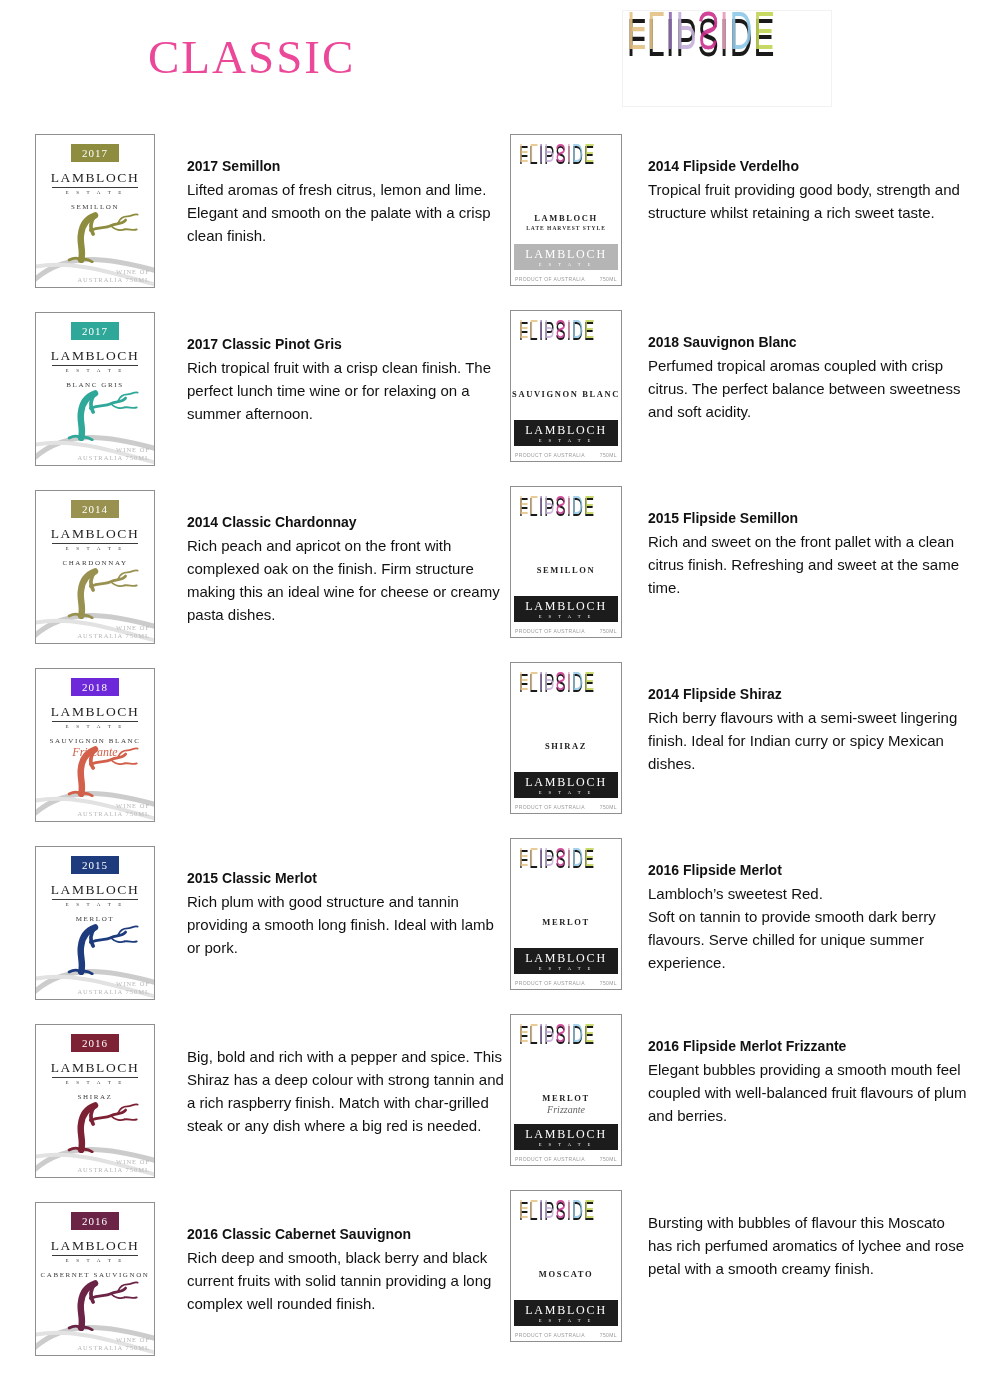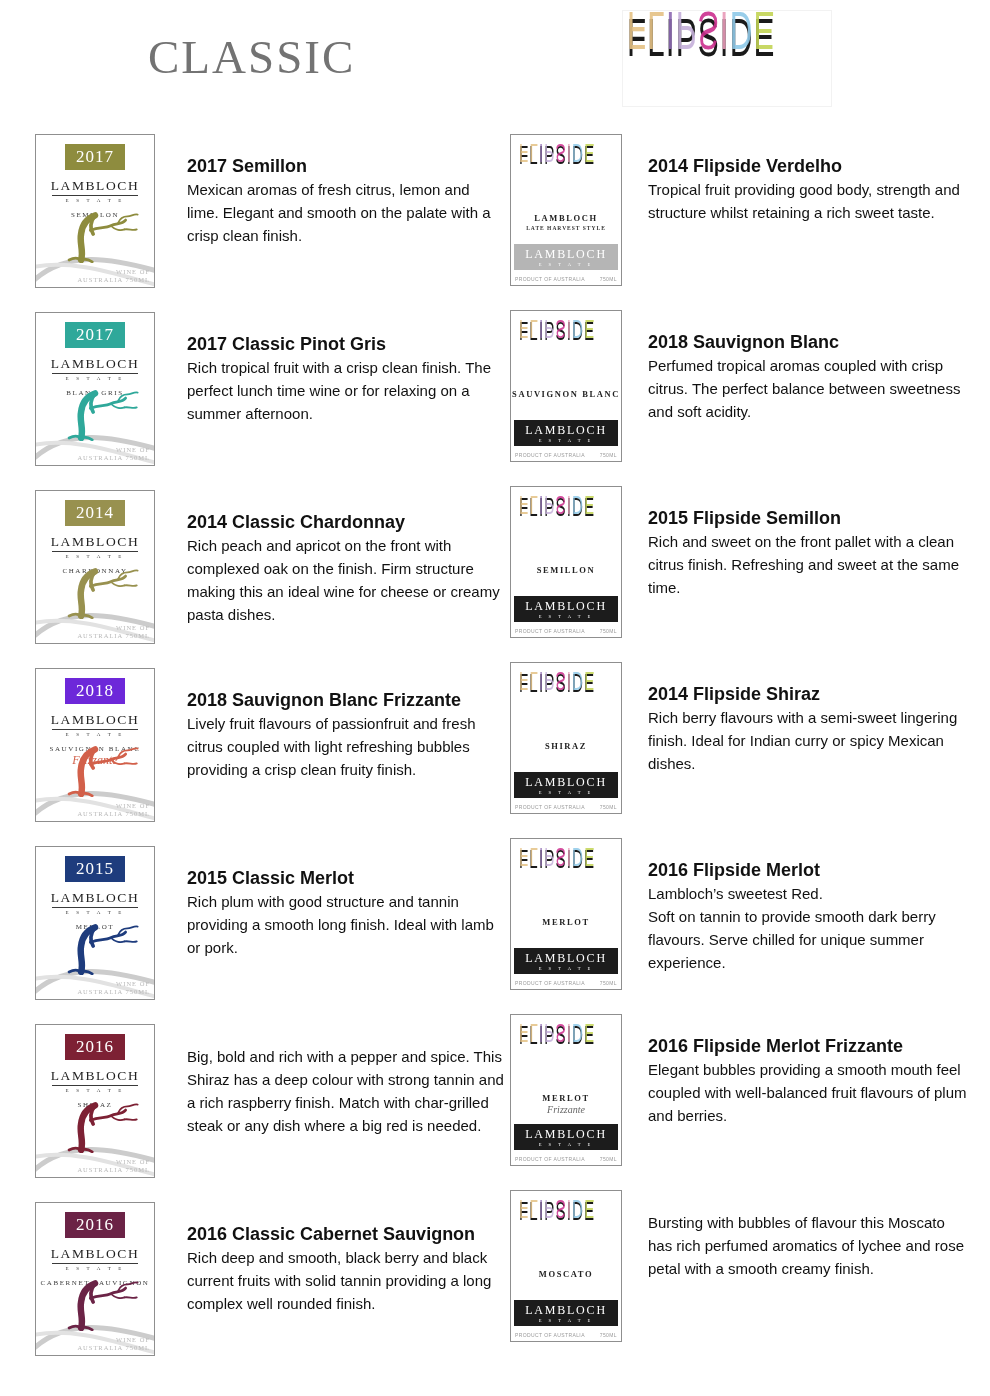--- a/index.html
+++ b/index.html
@@ -2,46 +2,46 @@
 <html><head>
 <meta charset="utf-8">
 <style>
   html,body{margin:0;padding:0;background:#ffffff;}
   body{width:990px;font-family:"Liberation Sans",sans-serif;color:#1a1a1a;}
   .page{width:990px;min-height:1396px;box-sizing:border-box;padding:8px 0 20px 35px;background:#fff;}
 
   
   .header{display:flex;height:126px;align-items:flex-start;}
   .header-left{width:475px;flex:none;}
-  .page-title{font-family:"Liberation Serif",serif;font-weight:normal;font-size:47px;letter-spacing:2px;margin:22px 0 0 113px;color:#737373;}
+  .page-title{font-family:"Liberation Serif",serif;font-weight:normal;font-size:47px;letter-spacing:2px;margin:22px 0 0 113px;color:#ec4899;}
   .header-right{width:480px;flex:none;}
   .logo-big{margin:2px 0 0 112px;width:200px;padding:2px 4px;border:1px solid #f2f2f2;}
   .logo-big .fs-top{font-size:54px;}
   .logo-big .fs-mirror{font-size:54px;margin-top:-8px;}
 
   
   .fs-logo{line-height:1;}
   .fs-top{line-height:.92;white-space:nowrap;color:#1a1a1a;}
   .fs-mirror{line-height:.92;white-space:nowrap;transform:scaleY(-1);transform-origin:center top;opacity:.9;}
   .cond{display:inline-block;transform:scaleX(0.58);transform-origin:left center;letter-spacing:2px;font-family:"Liberation Sans",sans-serif;}
 
   
   .columns{display:flex;align-items:flex-start;}
   .col-left{width:475px;flex:none;}
   .col-right{width:480px;flex:none;}
   .wine-row{display:flex;margin-bottom:24px;}
   .desc{margin-left:32px;padding-top:21px;width:318px;}
   .col-right .desc{margin-left:26px;width:320px;}
-  .wine-name{margin:0;font-size:18px;line-height:23px;font-weight:bold;color:#111;}
+  .wine-name{margin:0;font-size:14px;line-height:23px;font-weight:bold;color:#111;}
   .wine-text{margin:0;font-size:15px;line-height:23px;color:#111;white-space:pre-line;}
 
   
   .classic-label{width:118px;height:152px;flex:none;position:relative;border:1px solid #8f8f8f;background:#fff;
                  font-family:"Liberation Serif",serif;text-align:center;overflow:hidden;}
-  .year-box{display:inline-block;margin-top:9px;padding:3px 11px;color:#fff;font-size:17px;letter-spacing:1px;background:#888;}
+  .year-box{display:inline-block;margin-top:9px;padding:3px 11px;color:#fff;font-size:11px;letter-spacing:1px;background:#888;}
   .brand-line{margin-top:8px;font-size:13.5px;letter-spacing:1.6px;color:#1f1f1f;}
   .brand-rule{width:86px;border-bottom:1.5px solid #3a3a3a;margin:1px auto 2px;}
   .estate-line{font-size:5px;letter-spacing:3.2px;color:#333;}
   .variety-line{margin-top:8px;font-size:7px;letter-spacing:1.6px;color:#3c3c3c;white-space:nowrap;}
   .label-script{font-style:italic;font-size:12px;line-height:12px;margin-top:1px;font-family:"Liberation Serif",serif;}
   .tree{position:absolute;bottom:24px;left:8px;width:102px;height:58px;}
   .swoosh{position:absolute;bottom:0;left:0;width:100%;height:46px;}
   .wineof{position:absolute;bottom:3px;right:4px;text-align:right;font-size:6.5px;line-height:8px;letter-spacing:1px;color:#b9b9b9;}
 
   
@@ -103,21 +103,21 @@
         <path d="M40,58 C36,55 31,56 27,58" stroke-width="3"></path>
         <path d="M40,58 C45,56 49,58 52,60" stroke-width="3"></path>
       </svg>
       <div class="wineof">
         <div>WINE OF</div>
         <div>AUSTRALIA 750ML</div>
       </div>
     </div>
     <div class="desc">
       <h3 class="wine-name">2017 Semillon</h3>
-      <p class="wine-text">Mexican aromas of fresh citrus, lemon and lime. Elegant and smooth on the palate with a crisp clean finish.</p>
+      <p class="wine-text">Lifted aromas of fresh citrus, lemon and lime. Elegant and smooth on the palate with a crisp clean finish.</p>
     </div>
   </article>
 
   <article class="wine-row">
     <div class="classic-label">
       <div class="year-box" style="background: rgb(47, 168, 154);"><span>2017</span></div>
       <div class="brand-line">LAMBLOCH</div>
       <div class="brand-rule"></div>
       <div class="estate-line">E S T A T E</div>
       <div class="variety-line">BLANC GRIS</div>
@@ -199,24 +199,20 @@
         <path d="M72,21 C76,25 82,27 87,25" stroke-width="2"></path>
         <path d="M80,18 C82,13 86,11 90,11 C94,11 97,8 101,9" stroke-width="2"></path>
         <path d="M87,25 C92,24 96,27 100,25" stroke-width="2"></path>
         <path d="M40,58 C36,55 31,56 27,58" stroke-width="3"></path>
         <path d="M40,58 C45,56 49,58 52,60" stroke-width="3"></path>
       </svg>
       <div class="wineof">
         <div>WINE OF</div>
         <div>AUSTRALIA 750ML</div>
       </div>
-    </div>
-    <div class="desc">
-      <h3 class="wine-name">2018 Sauvignon Blanc Frizzante</h3>
-      <p class="wine-text">Lively fruit flavours of passionfruit and fresh citrus coupled with light refreshing bubbles providing a crisp clean fruity finish.</p>
     </div>
   </article>
 
   <article class="wine-row">
     <div class="classic-label">
       <div class="year-box" style="background: rgb(30, 60, 125);"><span>2015</span></div>
       <div class="brand-line">LAMBLOCH</div>
       <div class="brand-rule"></div>
       <div class="estate-line">E S T A T E</div>
       <div class="variety-line">MERLOT</div>

